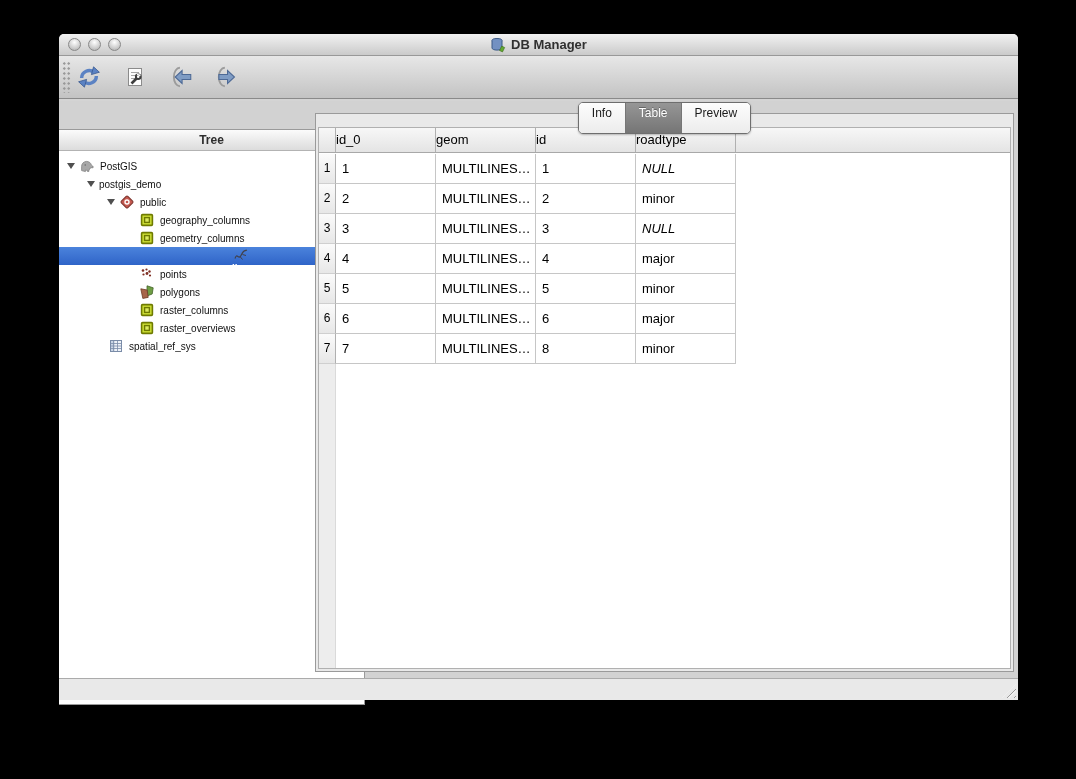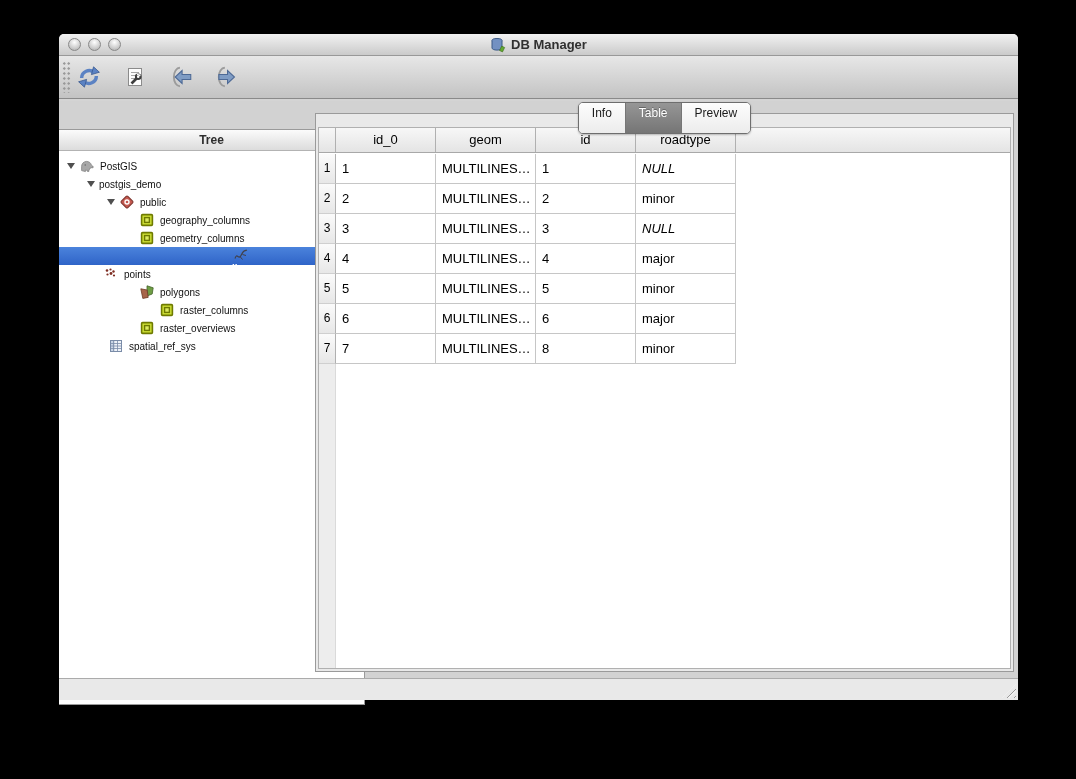--- a/index.html
+++ b/index.html
@@ -91,21 +91,21 @@
   }
 
   
   .table-widget{
     position:absolute;left:2px;right:2px;top:13px;bottom:2px;
     background:#fff;border:1px solid #b0b0b0;overflow:hidden;
   }
   .thead{height:25px;display:flex;border-bottom:1px solid #a8a8a8;}
   .th,.th-corner,.th-fill{
     background:linear-gradient(#f7f7f7,#e4e4e4);
-    font-size:13px;line-height:24px;text-align:center;color:#000;
+    font-size:13px;line-height:24px;text-align:left;color:#000;
   }
   .th-corner{width:17px;flex:none;border-right:1px solid #b0b0b0;}
   .th{width:100px;flex:none;border-right:1px solid #b0b0b0;}
   .th-fill{flex:1;}
   .tbody{position:absolute;top:26px;left:0;right:0;bottom:0;}
   .vstrip{position:absolute;left:0;top:0;bottom:0;width:17px;background:#ededed;border-right:1px solid #dadada;}
   .trow{display:flex;height:30px;position:relative;}
   .rownum{
     width:17px;flex:none;font-size:12px;text-align:center;line-height:29px;color:#000;
     background:linear-gradient(#fbfbfb,#e7e7e7);
@@ -253,21 +253,21 @@
           <div class="tree-row selected" style="padding-left: 64px; flex-direction: column;">
             <span class="tri-slot"></span>
             <span class="tree-icon">
               <svg viewBox="0 0 16 16">
                 <path d="M2 11.5C4 5 5.5 13.5 8 8.5s3-4.5 6-5.5" fill="none" stroke="#41414a" stroke-width="1.2"></path>
                 <path d="M7 9.5l2.5 3M9.5 7.5l3.5 1" fill="none" stroke="#41414a" stroke-width="1"></path>
               </svg>
             </span>
             <span>lines</span>
           </div>
-          <div class="tree-row" style="padding-left: 28px;">
+          <div class="tree-row" style="padding-left: 64px;">
             <span class="tri-slot"></span>
             <span class="tree-icon">
               <svg viewBox="0 0 16 16">
                 <g fill="#7e2d22">
                   <circle cx="4" cy="4.5" r="1.3"></circle>
                   <circle cx="7.5" cy="3.5" r="1.1"></circle>
                   <circle cx="10.5" cy="5.5" r="1.2"></circle>
                   <circle cx="4.5" cy="8.5" r="1.1"></circle>
                   <circle cx="8" cy="7.5" r="1.4"></circle>
                   <circle cx="11" cy="9.5" r="1.1"></circle>
@@ -279,21 +279,21 @@
           <div class="tree-row" style="padding-left: 64px;">
             <span class="tri-slot"></span>
             <span class="tree-icon">
               <svg viewBox="0 0 16 16">
                 <path d="M8 1.8l6.2 2-1 6.2-5.2 2z" fill="#6f9e45" stroke="#44632a" stroke-width=".8"></path>
                 <path d="M1.8 4.8l6.4 1.2 1 7.4-5.4 1z" fill="#a8654a" stroke="#6d3c27" stroke-width=".8"></path>
               </svg>
             </span>
             <span>polygons</span>
           </div>
-          <div class="tree-row" style="padding-left: 84px;">
+          <div class="tree-row" style="padding-left: 64px;">
             <span class="tri-slot"></span>
             <span class="tree-icon">
               <svg viewBox="0 0 16 16">
                 <rect x="2.6" y="2.6" width="10.8" height="10.8" rx="1" fill="#cddf35" stroke="#6e7a00" stroke-width="1.6"></rect>
                 <rect x="5.6" y="5.6" width="4.8" height="4.8" fill="#dceb62" stroke="#6e7a00" stroke-width="1.4"></rect>
               </svg>
             </span>
             <span>raster_columns</span>
           </div>
           <div class="tree-row" style="padding-left: 64px;">

